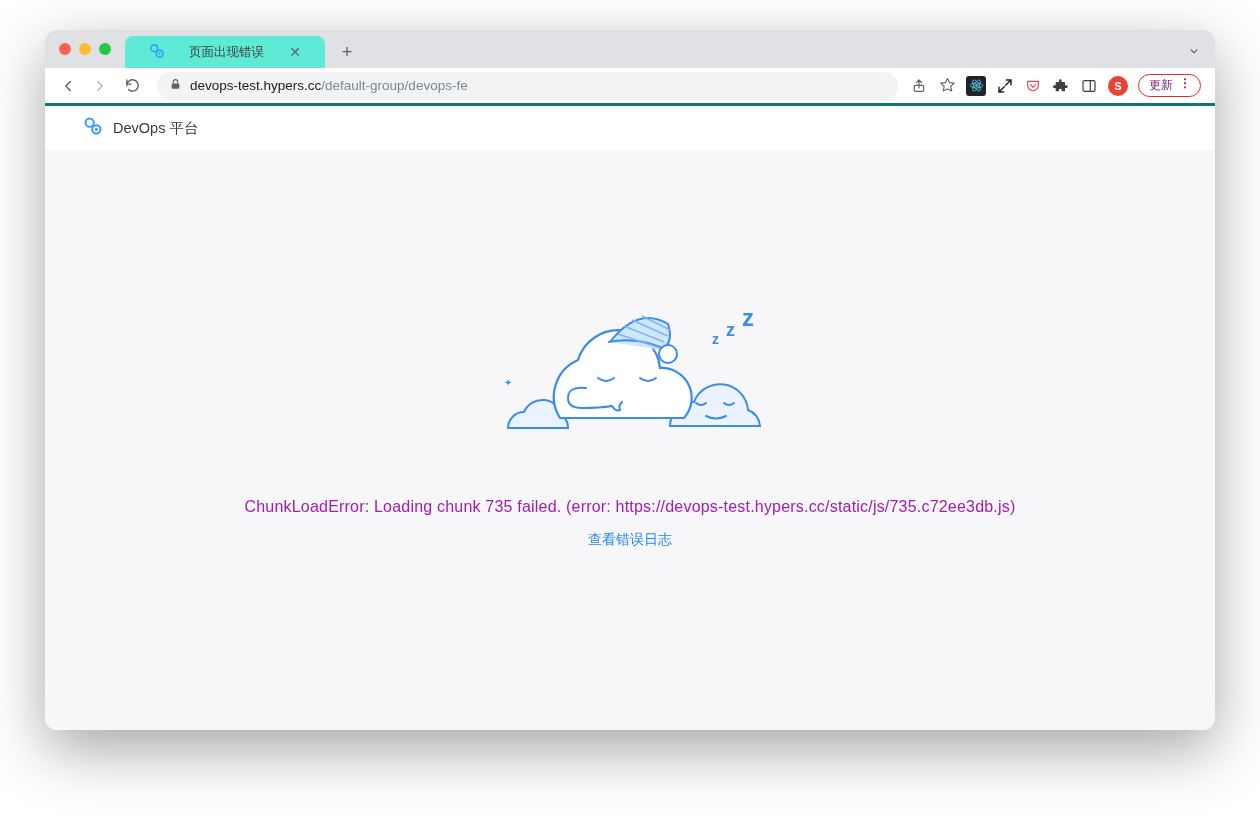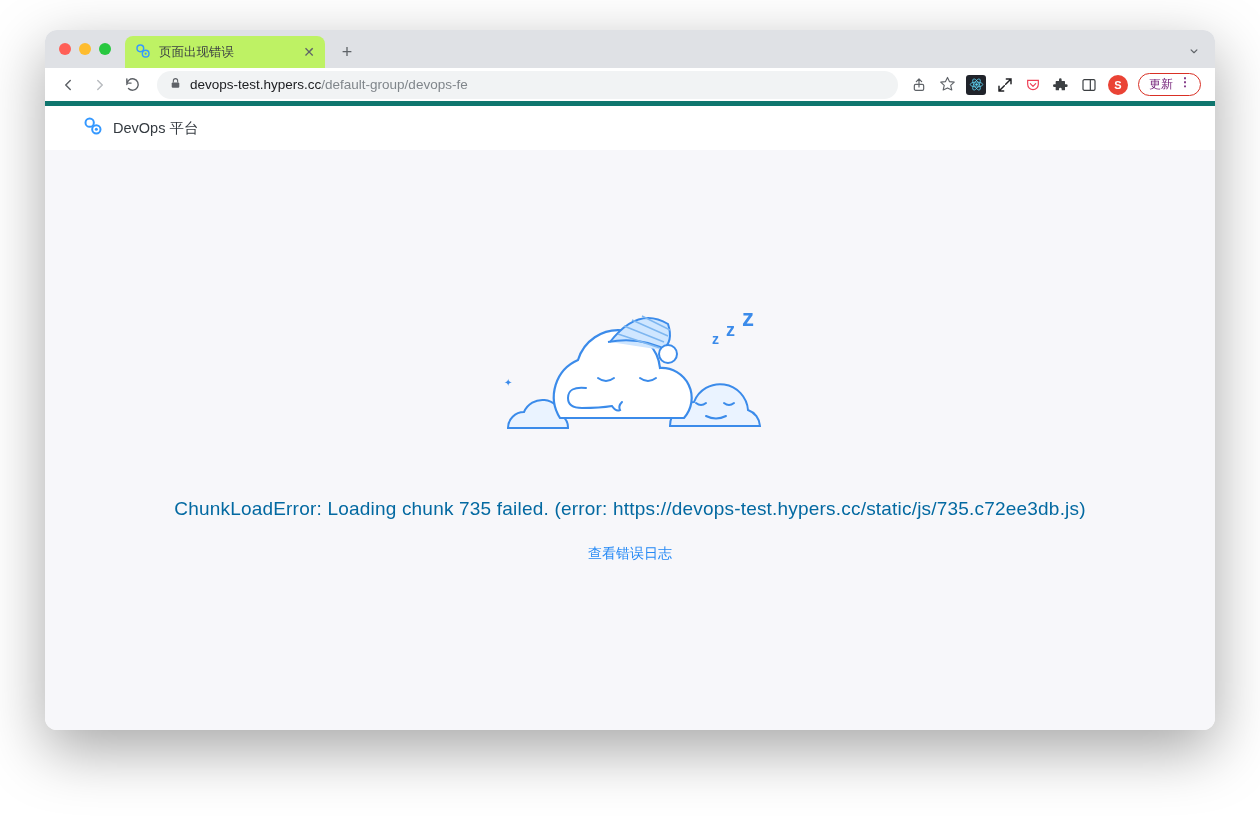--- a/index.html
+++ b/index.html
@@ -28,44 +28,44 @@
     position:relative;
   }
   .traffic-lights { display:flex; gap:8px; align-items:center; height:38px; padding-left:6px; padding-right:14px;}
   .tl { width:12px; height:12px; border-radius:50%; }
   .tl.red { background:#ff5f57; }
   .tl.yellow { background:#febc2e; }
   .tl.green { background:#28c840; }
 
   .tab {
     height: 32px;
-    background: #bef264;
+    background: #5eead4;
     border-radius: 8px 8px 0 0;
     display:flex;
     align-items:center;
-    padding: 0 10px;
-    gap:8px;
+    padding: 0 24px;
+    gap:24px;
     min-width: 200px;
     font-size: 12.5px;
     color:#3c4043;
     position:relative;
   }
   .tab .favicon svg { width:16px; height:16px; }
   .tab .close { margin-left:auto; color:#5f6368; font-size:14px; line-height:1;}
   .newtab {
     width:28px; height:28px; display:flex; align-items:center; justify-content:center;
     color:#5f6368; font-size:18px; margin-left:8px; margin-bottom:2px; border-radius:50%;
   }
   .tabstrip .chev { margin-left:auto; margin-right:6px; margin-bottom:6px; color:#5f6368; }
 
   
   .toolbar {
     height: 38px;
     background:#fff;
-    border-bottom:5px solid #0f766e;
+    border-bottom:3px solid #0f766e;
     display:flex;
     align-items:center;
     padding: 0 10px;
     gap:6px;
   }
   .navbtn { width:26px; height:26px; display:flex; align-items:center; justify-content:center; color:#5f6368; border-radius:50%; }
   .navbtn.disabled { color:#b9bcc0; }
   .omnibox {
     flex:1;
     height:28px;
@@ -110,22 +110,22 @@
   .content {
     flex:1;
     background:#f7f7fa;
     display:flex;
     align-items:flex-start;
     justify-content:center;
     padding-top: 150px;
   }
   .errbox { text-align:center; }
   .illus { width:280px; height:150px; margin: 0 auto; }
-  .errmsg { margin-top:48px; font-size:19px; color:#0369a1; letter-spacing:.2px;}
-  .errlink { margin-top:24px; }
+  .errmsg { margin-top:48px; font-size:16px; color:#a21caf; letter-spacing:.2px;}
+  .errlink { margin-top:14px; }
   .errlink a { color:#2589f5; font-size:14px; text-decoration:none; }
 </style>
 </head>
 <body>
 
 <div class="window">
 
   <div class="tabstrip">
     <div class="traffic-lights">
       <div class="tl red"></div>

